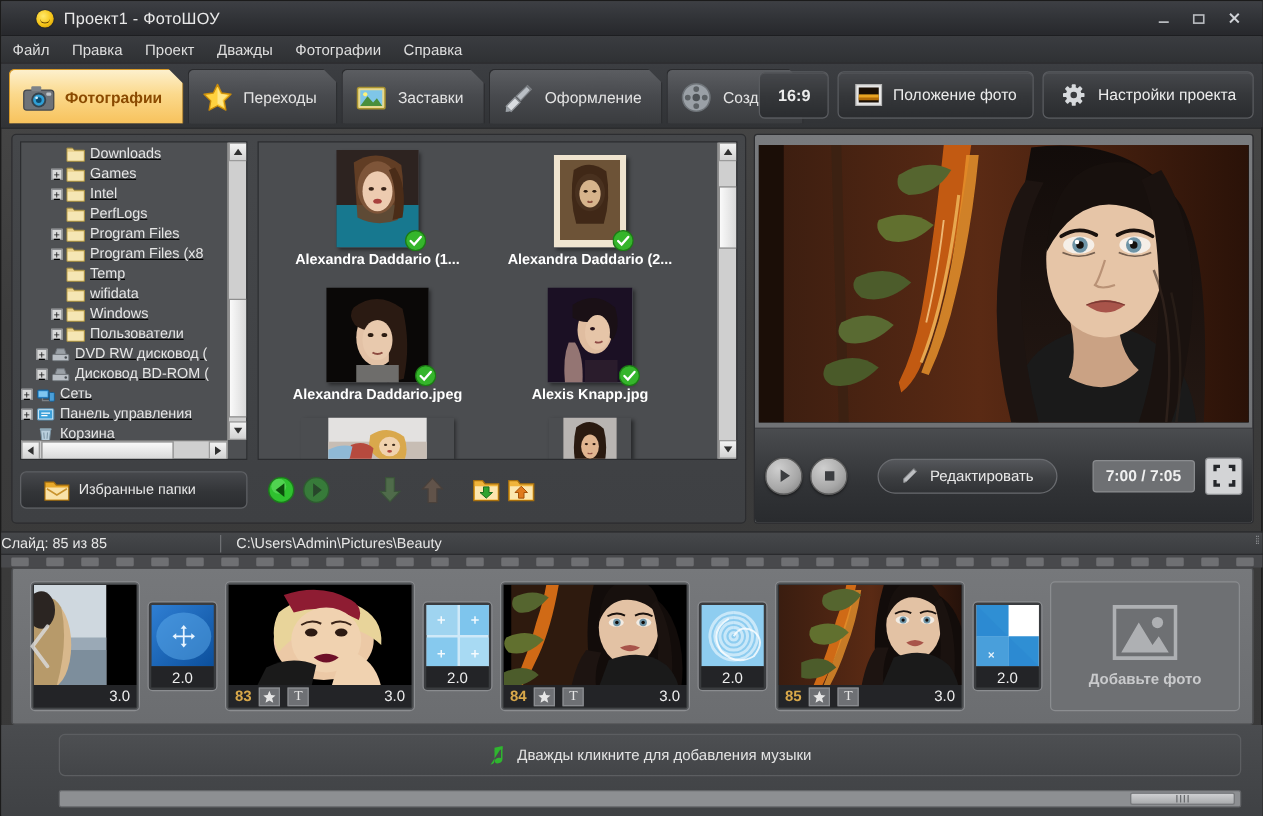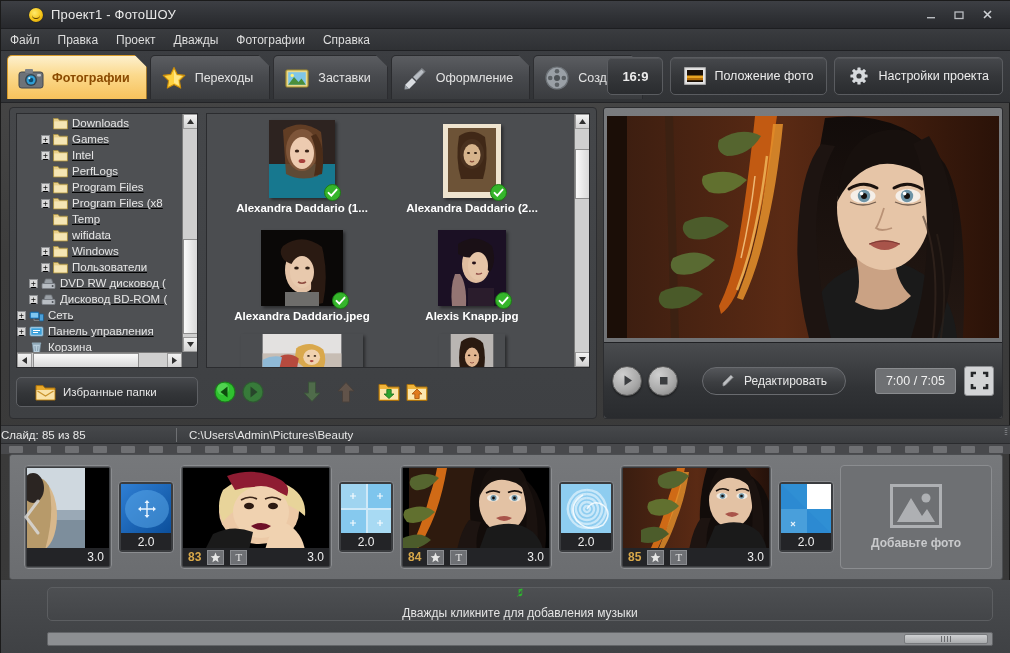--- a/index.html
+++ b/index.html
@@ -162,21 +162,21 @@
                border-radius: 0 0 3px 3px; }
   .roundbtn { width: 30px; height: 30px; border-radius: 50%;
               background: radial-gradient(circle at 35% 28%, #cfcfcf 0%, #a7a7a7 60%, #7c7c7c 100%);
               border: 1px solid #5c5c5c; display: flex; align-items: center; justify-content: center;
               box-shadow: 0 1px 2px rgba(0,0,0,.5); }
   .editbtn { margin-left: 24px; height: 28px; padding: 0 18px; display: flex; align-items: center; gap: 8px;
              border-radius: 14px; color: #e8e8e8; font-size: 12px;
              background: linear-gradient(180deg, #55575b 0%, #3c3e41 55%, #303235 100%);
              border: 1px solid #696b6f; }
   .timebox { margin-left: auto; height: 26px; padding: 0 10px; display: flex; align-items: center;
-             color: #f0f0f0; font-size: 12.5px; font-weight: normal;
+             color: #f0f0f0; font-size: 12.5px; font-weight: bold;
              background: #6e7073; border: 1px solid #8a8c8f; border-radius: 3px; }
   .fsbtn { margin-left: 8px; width: 30px; height: 30px; background: #d3d4d6;
            border: 1px solid #8d8f92; border-radius: 3px; display:flex; align-items:center; justify-content:center; }
 
   
   .statusbar {
     position: absolute; left: 0; top: 424px; width: 1010px; height: 19px;
     background: linear-gradient(180deg, #46484b 0%, #3b3d40 100%);
     border-top: 1px solid #2a2b2e; border-bottom: 1px solid #2a2b2e;
     display: flex; align-items: center; color: #e7e7e7; font-size: 11.5px;
@@ -217,21 +217,21 @@
               justify-content: center; gap: 8px; flex: 0 0 auto; margin-right: 6px; }
   .addphoto .aplabel { color: #c9cacc; font-size: 12px; font-weight: bold; }
   .leftarrow { position: absolute; left: 12px; top: 50%; transform: translateY(-50%); z-index: 5; }
 
   
   .musicarea { position: absolute; left: 0; top: 579px; width: 1010px; height: 74px;
                background: linear-gradient(180deg, #4a4c4f 0%, #3f4144 100%); }
   .musicbar { position: absolute; left: 46px; top: 7px; right: 18px; height: 34px;
               background: linear-gradient(180deg, #4d4f52 0%, #434548 100%);
               border: 1px solid #5c5e61; border-radius: 5px;
-              display: flex; align-items: center; justify-content: center; gap: 9px; flex-direction: column; }
+              display: flex; align-items: center; justify-content: center; gap: 9px; }
   .musiclabel { color: #e4e4e4; font-size: 12px; }
   .hscroll { position: absolute; left: 46px; right: 18px; top: 52px; height: 14px;
              background: #8d8f92; border: 1px solid #636568; border-radius: 2px; }
   .hscroll .thumb { position: absolute; top: 1px; height: 10px; width: 84px; right: 4px;
                     background: linear-gradient(180deg,#cfd0d2,#a9abad); border: 1px solid #77797c;
                     border-radius: 2px; display:flex; align-items:center; justify-content:center; }
   .grip { width: 1px; height: 6px; background: #6a6c6f; margin: 0 1px; }
 
   .corner { position: absolute; right: 2px; top: 426px; color: #8d8f92; font-size: 9px; letter-spacing: -1px; }
 </style>

